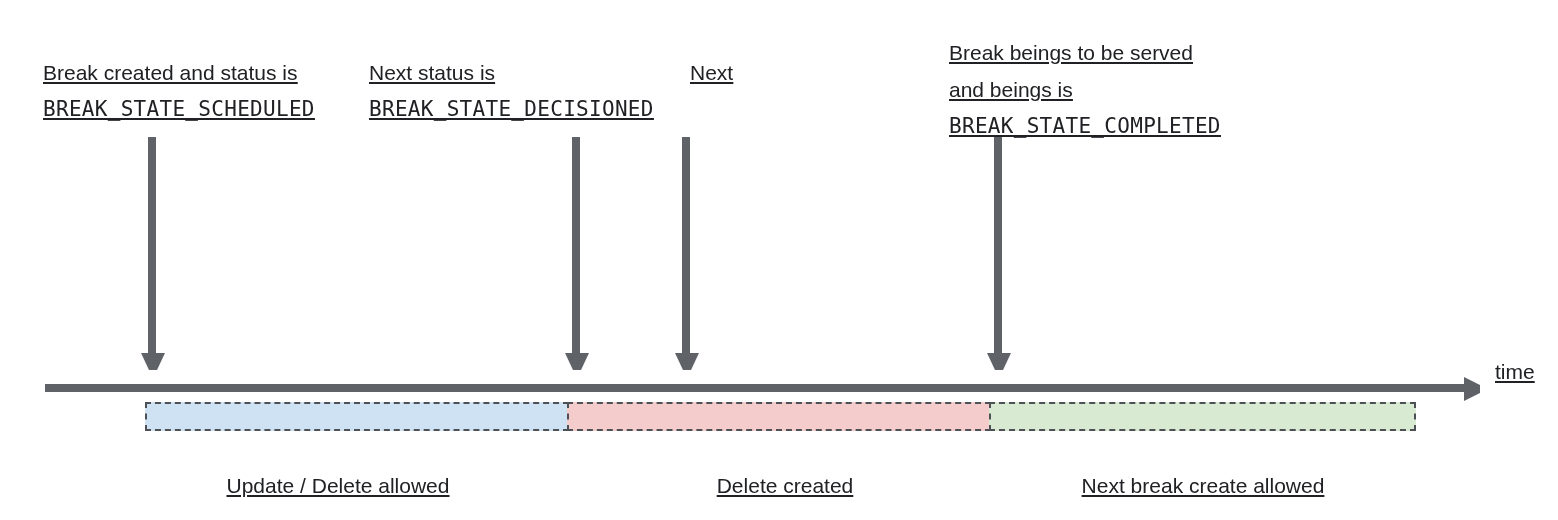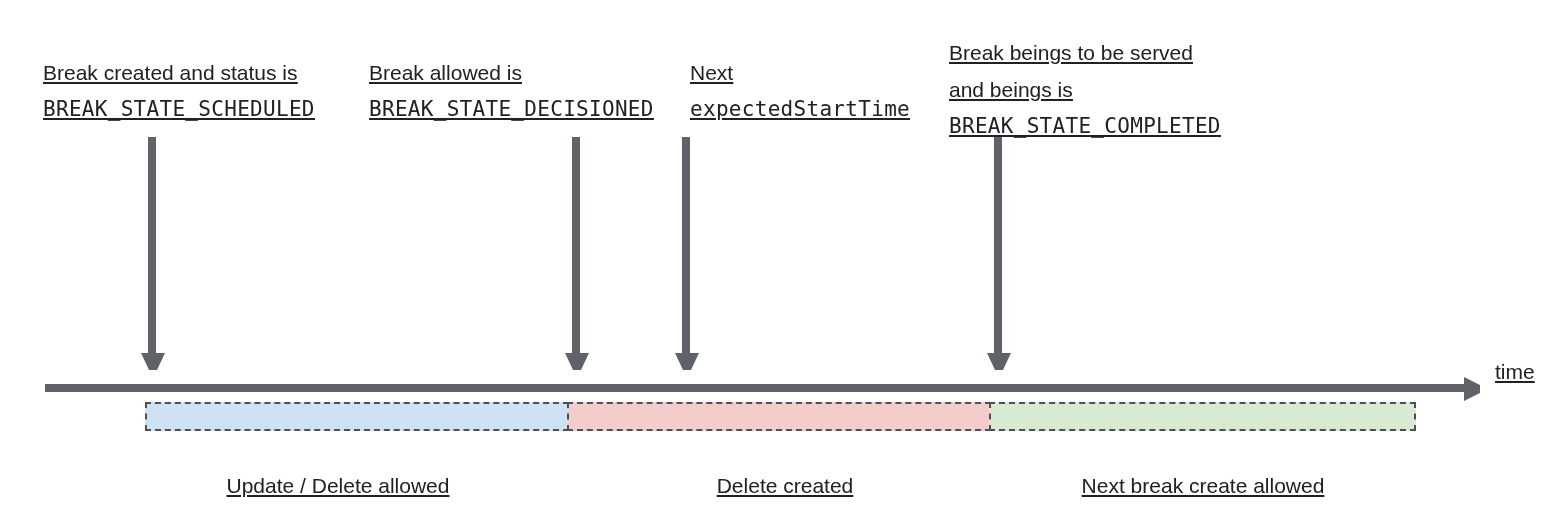--- a/index.html
+++ b/index.html
@@ -52,27 +52,26 @@
 <body>
 
 <div class="diagram">
 
   <div class="ann" style="left:27px; top:42px">
     <div class="sans">Break created and status is</div>
     <div class="mono">BREAK_STATE_SCHEDULED</div>
   </div>
 
   <div class="ann" style="left:353px; top:42px">
-    <div class="sans">Break allowed is</div>
+    <div class="sans">Next status is</div>
     <div class="mono">BREAK_STATE_DECISIONED</div>
   </div>
 
   <div class="ann" style="left:674px; top:42px">
     <div class="sans">Next</div>
-    <div class="mono">expectedStartTime</div>
   </div>
 
   <div class="ann" style="left:933px; top:22px">
     <div class="sans">Break beings to be served</div>
     <div class="sans">and beings is</div>
     <div class="mono">BREAK_STATE_COMPLETED</div>
   </div>
 
   <div class="v-arrow" style="left:137px">
     <div class="v-line"></div>

